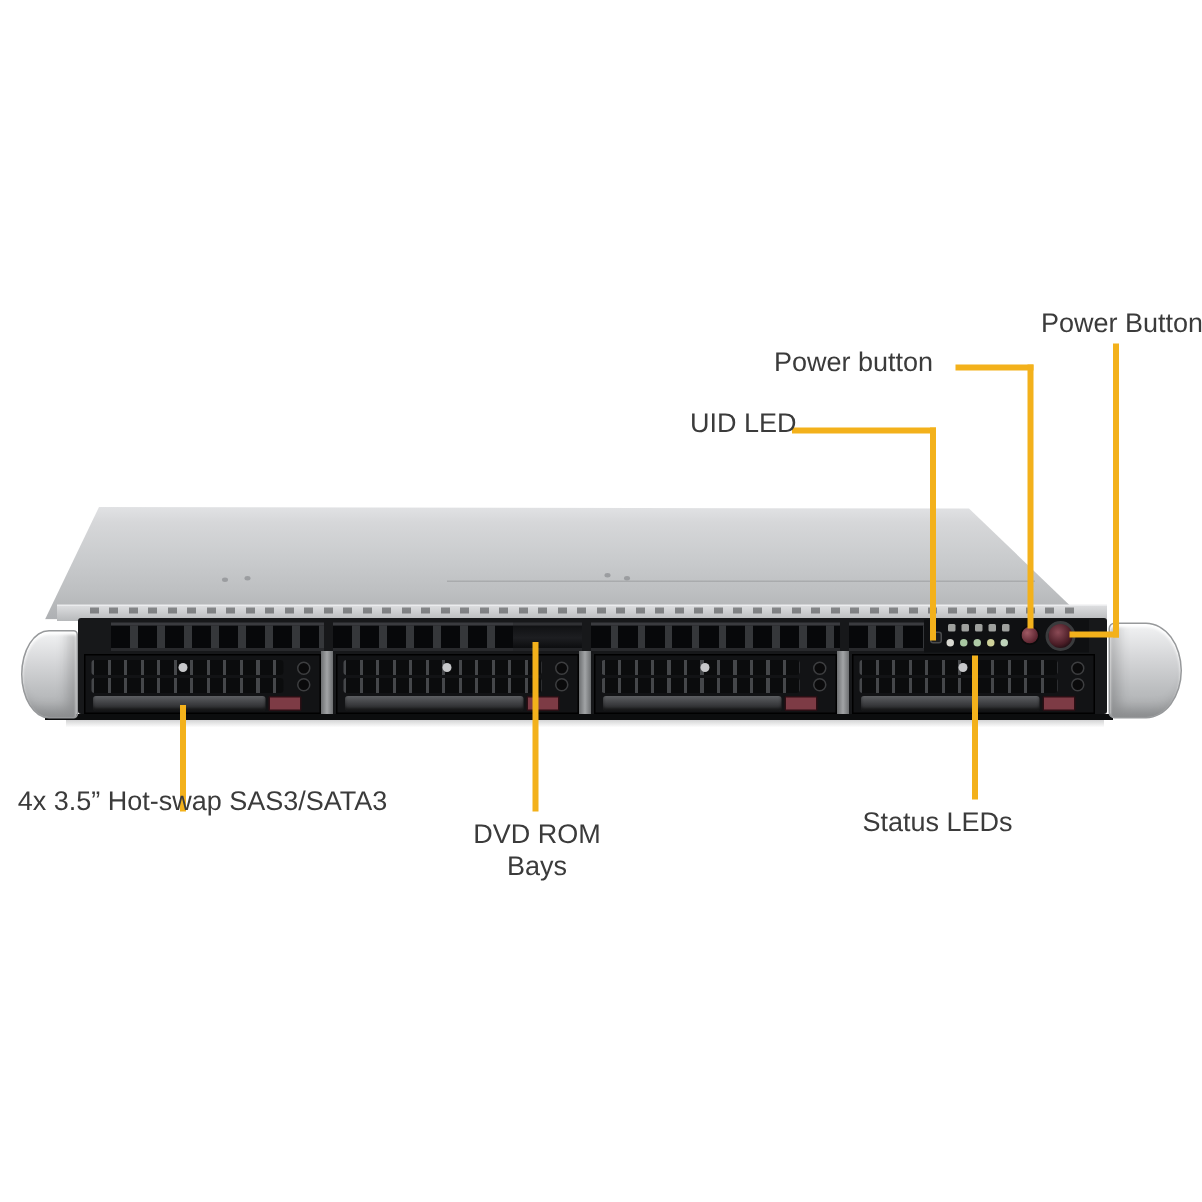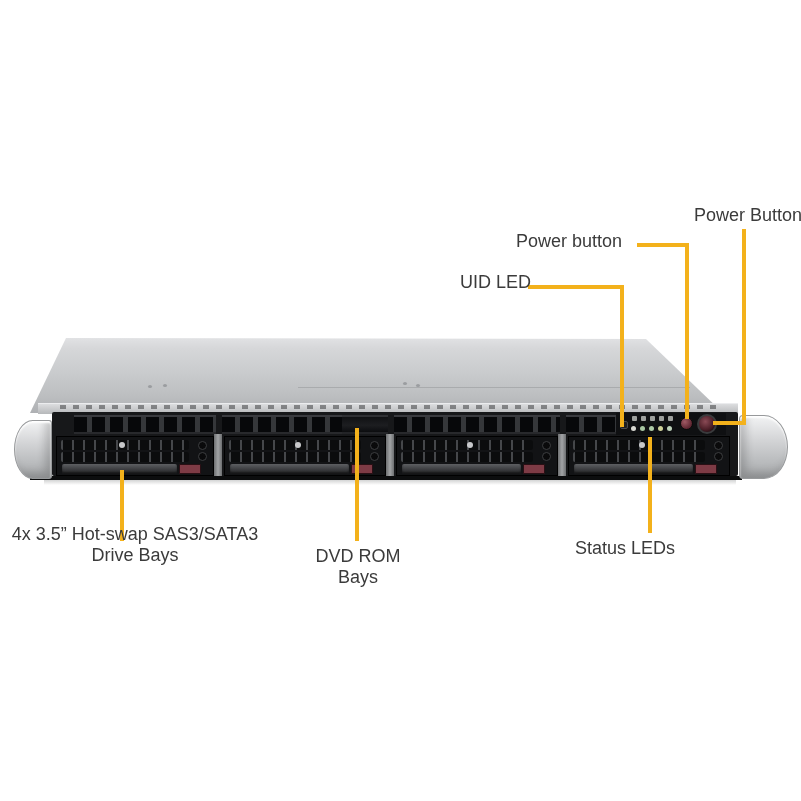--- a/index.html
+++ b/index.html
@@ -204,14 +204,13 @@
 <div class="callout" style="left:355px;top:428px;width:4px;height:113px;"></div>
 <div class="callout" style="left:120px;top:470px;width:4px;height:71px;"></div>
 
 <div class="lbl" style="left:694px;top:205px;">Power Button</div>
 <div class="lbl" style="left:516px;top:231px;">Power button</div>
 <div class="lbl" style="left:460px;top:272px;">UID LED</div>
 <div class="lbl" style="left:575px;top:538px;">Status LEDs</div>
 <div class="lbl lbl-center" style="left:297px;top:546px;width:122px;">DVD ROM Bays</div>
 <div class="lbl lbl-center" style="left:0px;top:524px;width:250px;margin-left:10px;">
   <div>4x 3.5” Hot-swap SAS3/SATA3</div>
-  <div>Drive Bays</div>
 </div>
 
 </body></html>

